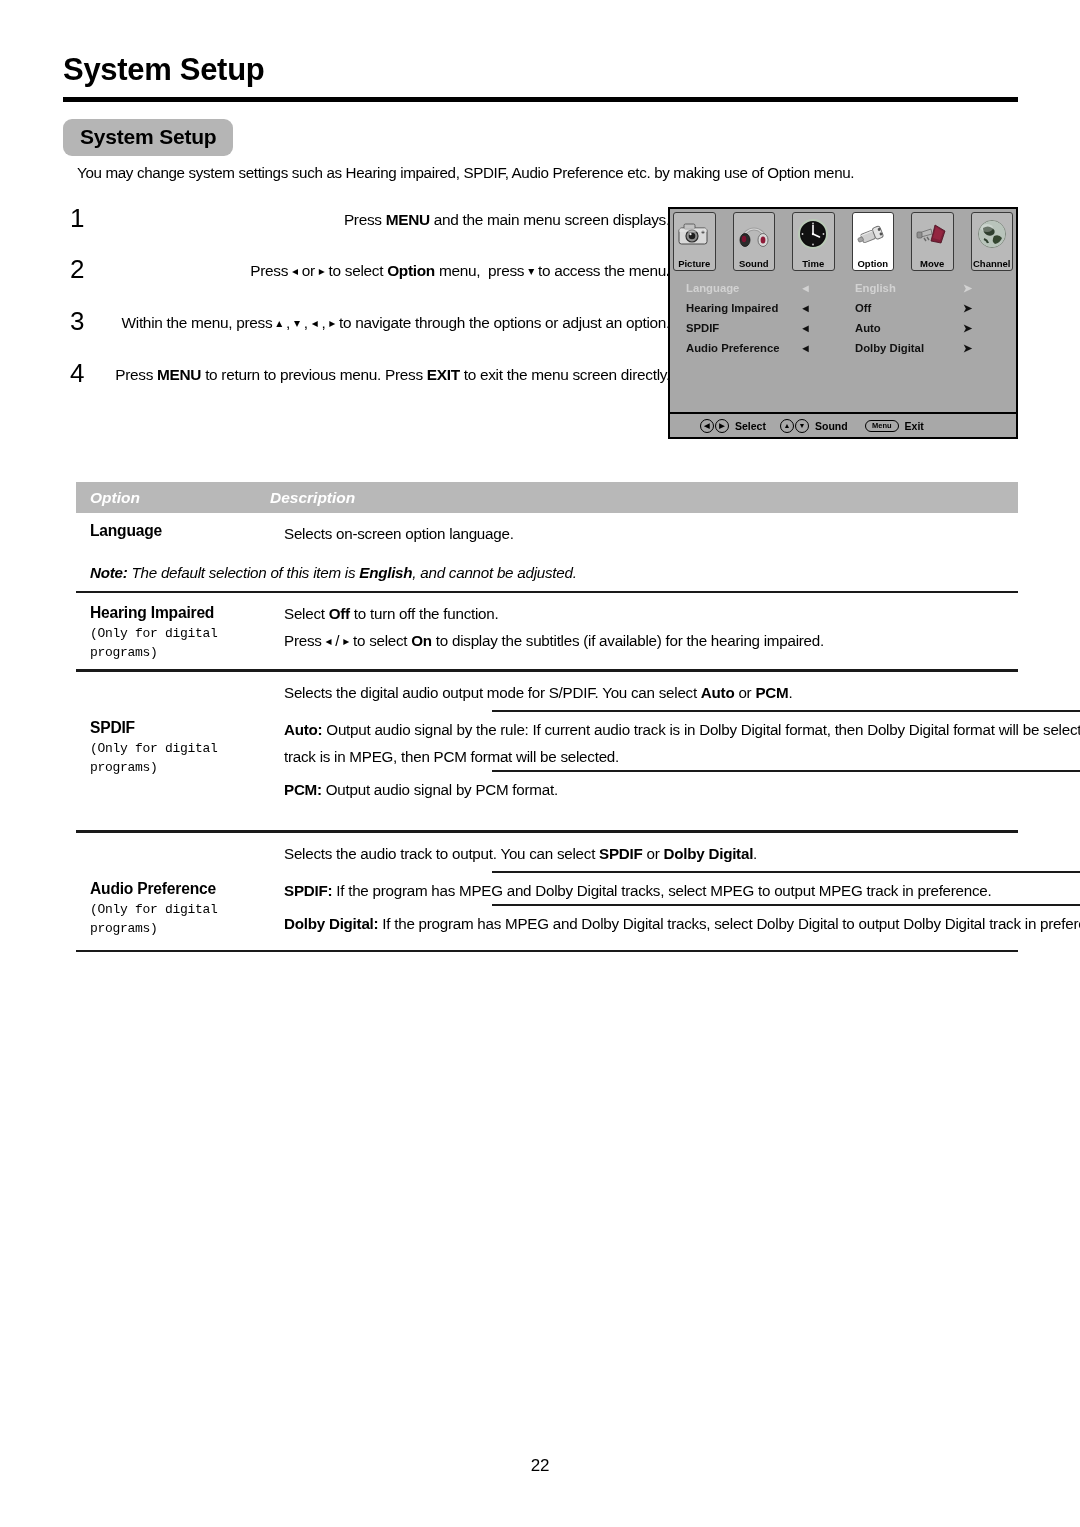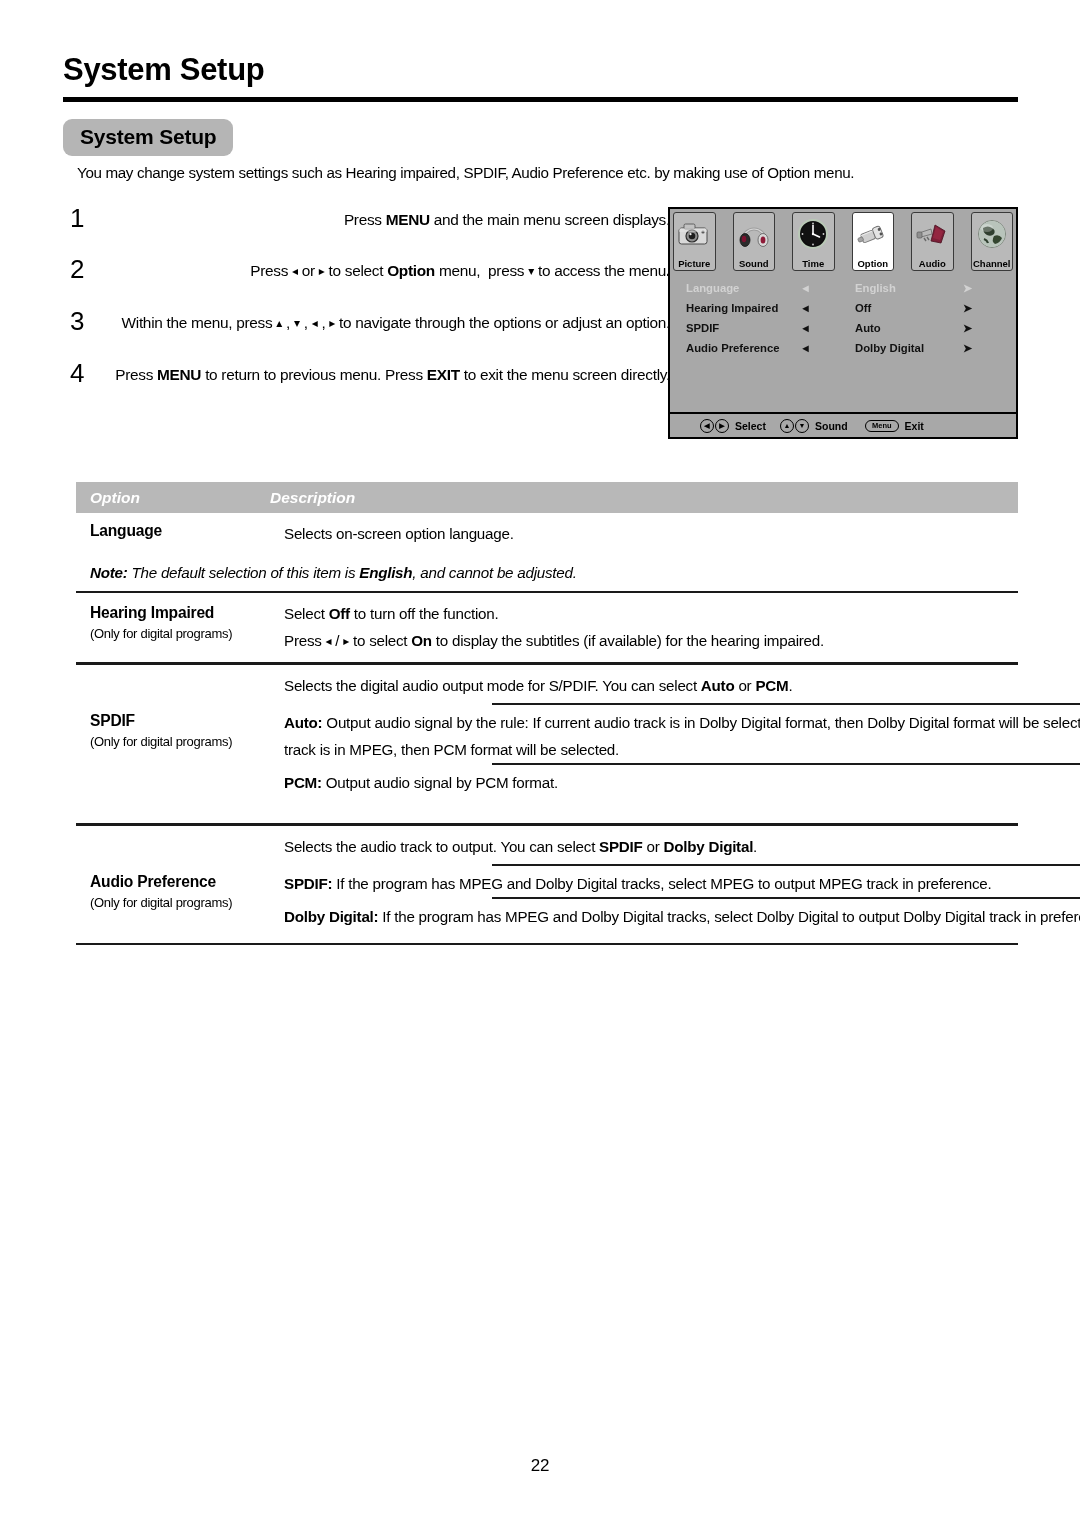--- a/index.html
+++ b/index.html
@@ -260,20 +260,21 @@
   .opt-name {
     font-size: 15.6px;
     font-weight: bold;
     letter-spacing: -0.2px;
     line-height: 22px;
   }
   .opt-sub {
     font-size: 13px;
     line-height: 19px;
     letter-spacing: -0.3px;
+    font-family: Liberation Mono, monospace;
   }
   .desc-line {
     font-size: 15.2px;
     line-height: 27px;
     letter-spacing: -0.25px;
   }
   .desc-line b { font-weight: bold; }
   .note-line {
     font-size: 15.2px;
     font-style: italic;
@@ -393,21 +394,21 @@
         <div class="osd-icon">
           <div class="glyph">
             <svg width="34" height="26" viewBox="0 0 34 26">
         <path d="M20 4 L30 10 L26 22 L16 20 Z" fill="#7d1f38" stroke="#4a0f1f" stroke-width="0.8"></path>
         <path d="M21 6 L28 10.5 L25 19 L18 17 Z" fill="#9e2a46" opacity="0.7"></path>
         <path d="M4 12 L16 8 L17 13 L6 16 Z" fill="#b9b9b9" stroke="#6a6a6a" stroke-width="0.8"></path>
         <rect x="2" y="11" width="5" height="6" rx="1.2" fill="#8f8f8f" stroke="#5a5a5a" stroke-width="0.7"></rect>
         <path d="M9 17 L11 20 M12 16 L14 19" stroke="#6a6a6a" stroke-width="1.4"></path>
       </svg>
           </div>
-          <div class="cap">Audio</div>
+          <div class="cap">Move</div>
         </div>
         <div class="osd-icon">
           <div class="glyph">
             <svg width="30" height="30" viewBox="0 0 30 30">
         <circle cx="15" cy="15" r="13.5" fill="#cfd6cf" stroke="#7c867c" stroke-width="1"></circle>
         <circle cx="15" cy="15" r="13" fill="#b8c4bb"></circle>
         <path d="M6 9 q5 -3 9 0 q4 2 2 6 q-3 3 -7 1 q-4 -2 -4 -7z" fill="#2f3f2f"></path>
         <path d="M17 17 q5 -2 8 2 q-2 5 -7 6 q-4 -3 -1 -8z" fill="#33452f"></path>
         <path d="M7 20 q3 1 4 4" stroke="#2f3f2f" stroke-width="2.2" fill="none"></path>
         <ellipse cx="10" cy="9" rx="6" ry="4" fill="#ffffff" opacity="0.28"></ellipse>

